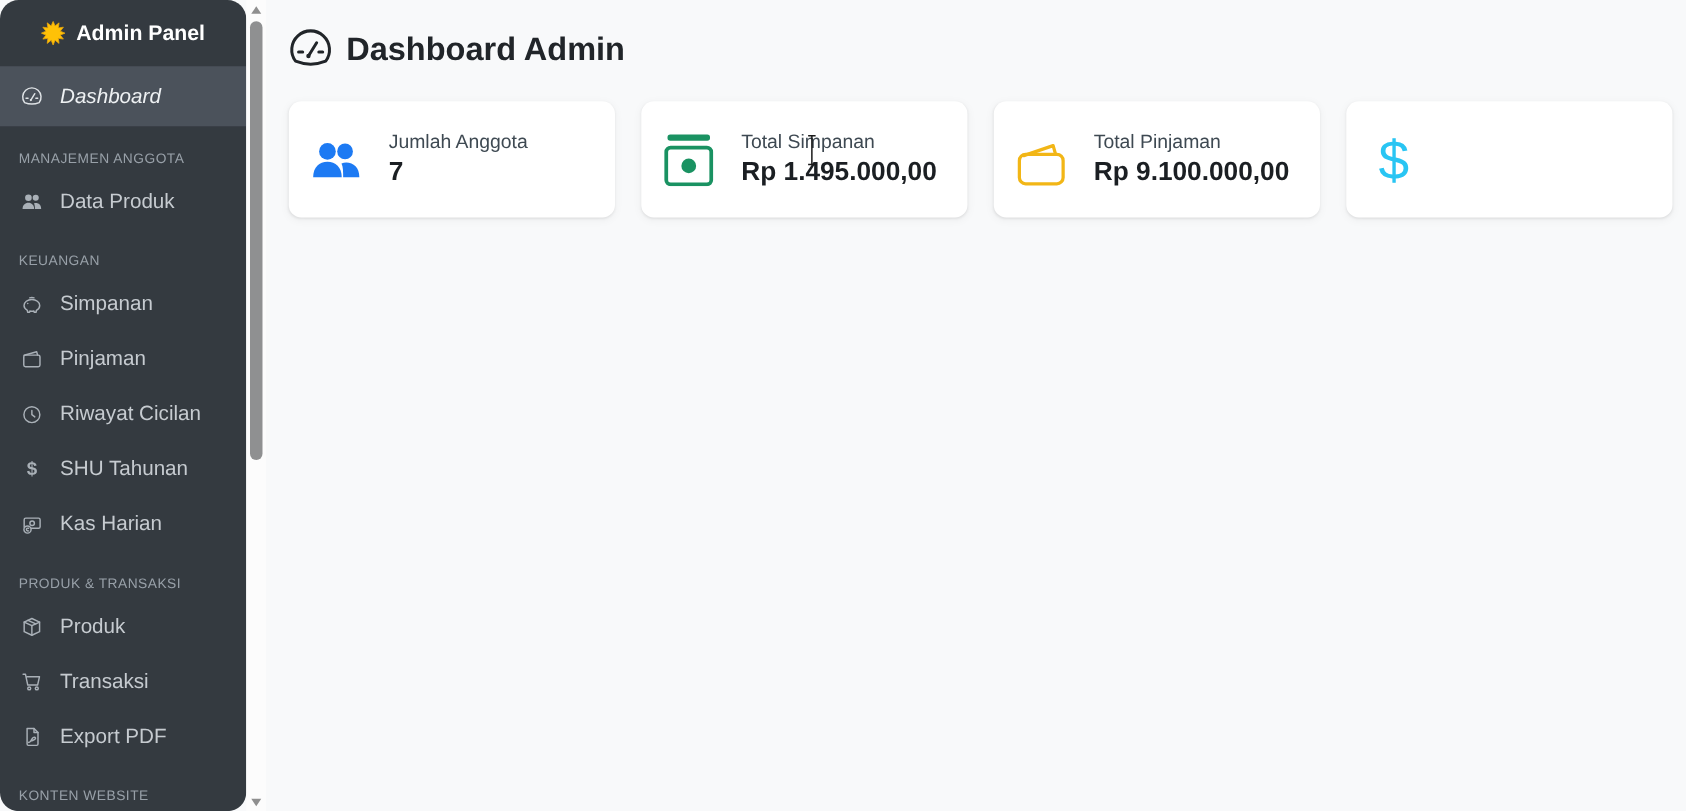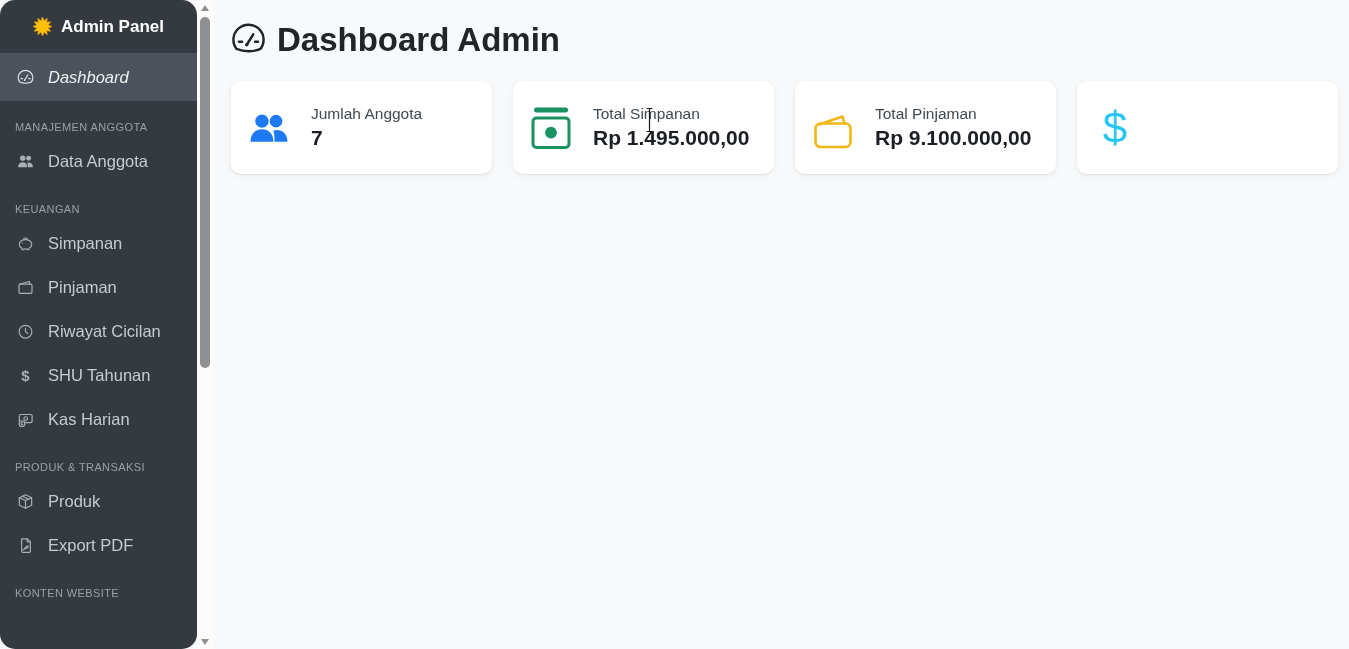--- a/index.html
+++ b/index.html
@@ -35,21 +35,21 @@
   .sb-arrow{position:absolute;left:4px;width:0;height:0;cursor:pointer;
     border-left:4px solid transparent;border-right:4px solid transparent;}
   .sb-arrow.up{top:5px;border-bottom:6px solid #8f8f8f;}
   .sb-arrow.down{bottom:4px;border-top:6px solid #8f8f8f;}
   .sb-thumb{position:absolute;left:3px;width:10px;top:17px;height:351px;
     background:#8f9091;border-radius:6px;cursor:pointer;}
   
   .main{flex:1;padding:21px 11px 0 18px;position:relative;background:#f8f9fa;}
   .page-title{
     display:flex;align-items:center;gap:11px;margin:0 0 23px 0;
-    font-size:33px;font-weight:700;color:#212529;line-height:37px;
+    font-size:26px;font-weight:700;color:#212529;line-height:37px;
   }
   .cards{display:flex;gap:21px;}
   .card{
     flex:1;height:93px;background:#ffffff;border-radius:10px;
     box-shadow:0 1px 2px rgba(0,0,0,.07),0 2px 8px rgba(0,0,0,.05);
     display:flex;align-items:center;padding:0 14px 0 16px;gap:20px;min-width:0;
   }
   .card-ico{width:44px;flex:0 0 44px;height:48px;display:flex;align-items:center;justify-content:center;}
   .card-text{display:flex;flex-direction:column;min-width:0;}
   .card-label{font-size:15.5px;color:#3e4952;margin-bottom:3px;white-space:nowrap;}
@@ -88,21 +88,21 @@
     <div class="section-title">MANAJEMEN ANGGOTA</div>
     <div class="nav-item">
       <span class="ico">
         <svg width="17" height="17" viewBox="0 0 16 16" fill="currentColor">
           <circle cx="10.9" cy="4.9" r="2.3"></circle>
           <path d="M10.3 13.3 h4.7 c0-2.8-1.7-4.4-4-4.4 -.5 0-1 .1-1.4 .3 .5.9.7 2.4.7 4.1 z"></path>
           <circle cx="5.4" cy="4.9" r="2.5"></circle>
           <path d="M1 13.3 c0-3 1.9-4.7 4.4-4.7 2.4 0 4.3 1.7 4.3 4.7 z"></path>
         </svg>
       </span>
-      <span>Data Anggota</span>
+      <span>Data Produk</span>
     </div>
 
     <div class="section-title">KEUANGAN</div>
     <div class="nav-item">
       <span class="ico">
         <svg width="17" height="17" viewBox="0 0 16 16" fill="none" stroke="currentColor" stroke-width="1.1" stroke-linecap="round" stroke-linejoin="round">
           <path d="M2.1 8.9 c0-2.6 2.6-4.5 5.9-4.5 3.2 0 5.9 1.9 5.9 4.4 0 1.6-1 2.9-2.5 3.7 l-.2 1.4 h-1.5 l-.2-.9 q-1.5.3-3 0 l-.2.9 H4.8 l-.2-1.4 C3.1 11.7 2.1 10.4 2.1 8.9 Z"></path>
           <path d="M6.4 3.1 q1.6-.6 3.2 0"></path>
           <circle cx="4.9" cy="7.4" r="0.55" fill="currentColor" stroke="none"></circle>
         </svg>
@@ -149,20 +149,30 @@
     <div class="nav-item">
       <span class="ico">
         <svg width="17" height="17" viewBox="0 0 16 16" fill="none" stroke="currentColor" stroke-width="1.1" stroke-linecap="round" stroke-linejoin="round">
           <path d="M8 1.7 L13.8 4.4 V11.6 L8 14.3 L2.2 11.6 V4.4 Z"></path>
           <path d="M2.2 4.4 L8 7.1 L13.8 4.4"></path>
           <path d="M8 7.1 V14.3"></path>
           <path d="M5.1 3.1 L10.9 5.8"></path>
         </svg>
       </span>
       <span>Produk</span>
+    </div>
+    <div class="nav-item">
+      <span class="ico">
+        <svg width="17" height="17" viewBox="0 0 16 16" fill="none" stroke="currentColor" stroke-width="1.1" stroke-linecap="round" stroke-linejoin="round">
+          <path d="M1.4 2.3 h1.8 l1.7 8.1 h7.4 l1.4-6.2 H4.4"></path>
+          <circle cx="6" cy="12.9" r="1.1"></circle>
+          <circle cx="11.7" cy="12.9" r="1.1"></circle>
+        </svg>
+      </span>
+      <span>Transaksi</span>
     </div>
     <div class="nav-item">
       <span class="ico">
         <svg width="17" height="17" viewBox="0 0 16 16" fill="none" stroke="currentColor" stroke-width="1.1" stroke-linecap="round" stroke-linejoin="round">
           <path d="M4.4 1.7 H9.6 L12.6 4.7 V13.4 a1 1 0 0 1 -1 1 H5.4 a1 1 0 0 1 -1-1 Z"></path>
           <path d="M9.6 1.7 V4.7 H12.6"></path>
           <path d="M5.5 12.1 c.8.3 1.6-.6 2.4-2.2 .8-1.6 2.3-2 2.8-1.2 .5.9-1.5 2-3.7 2.5"></path>
         </svg>
       </span>
       <span>Export PDF</span>

